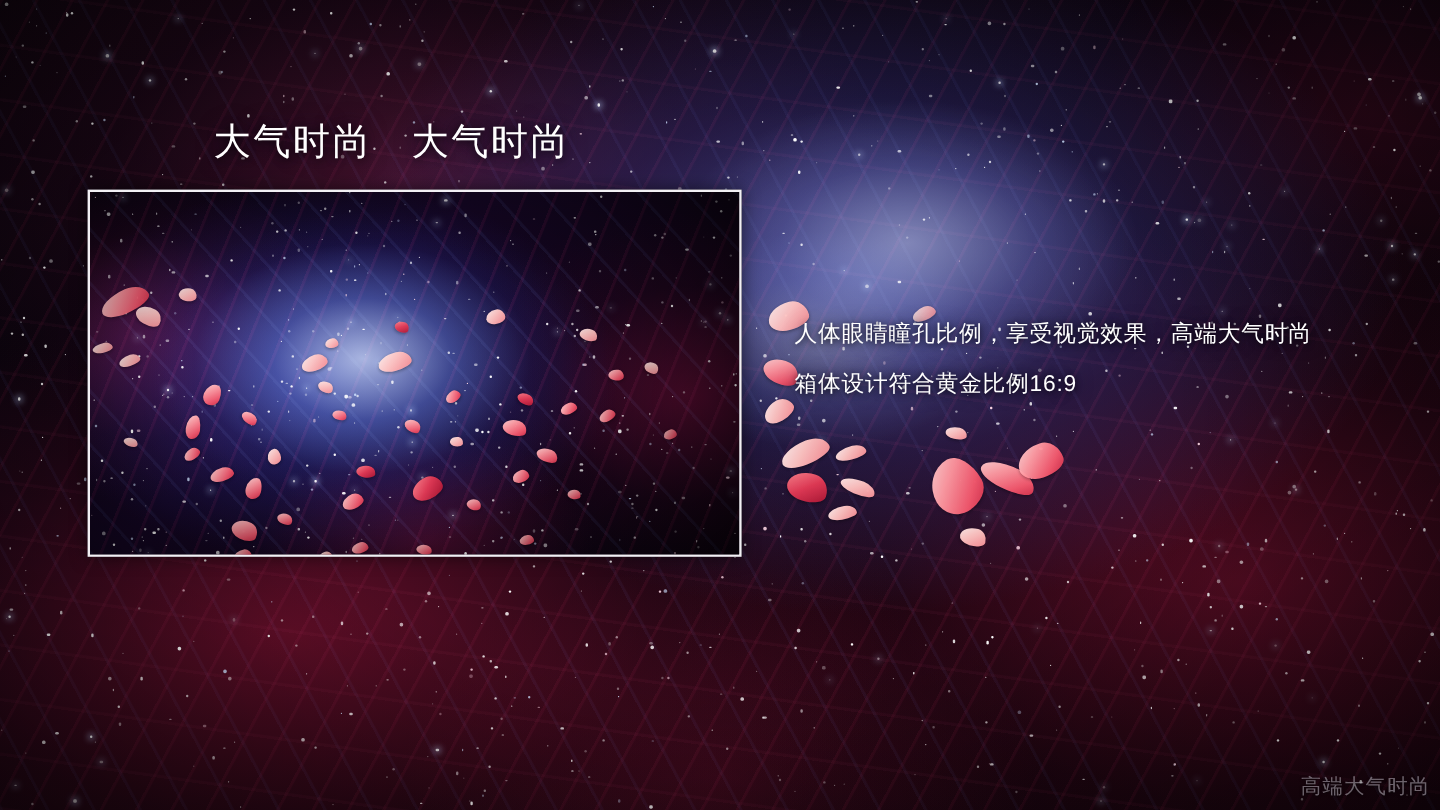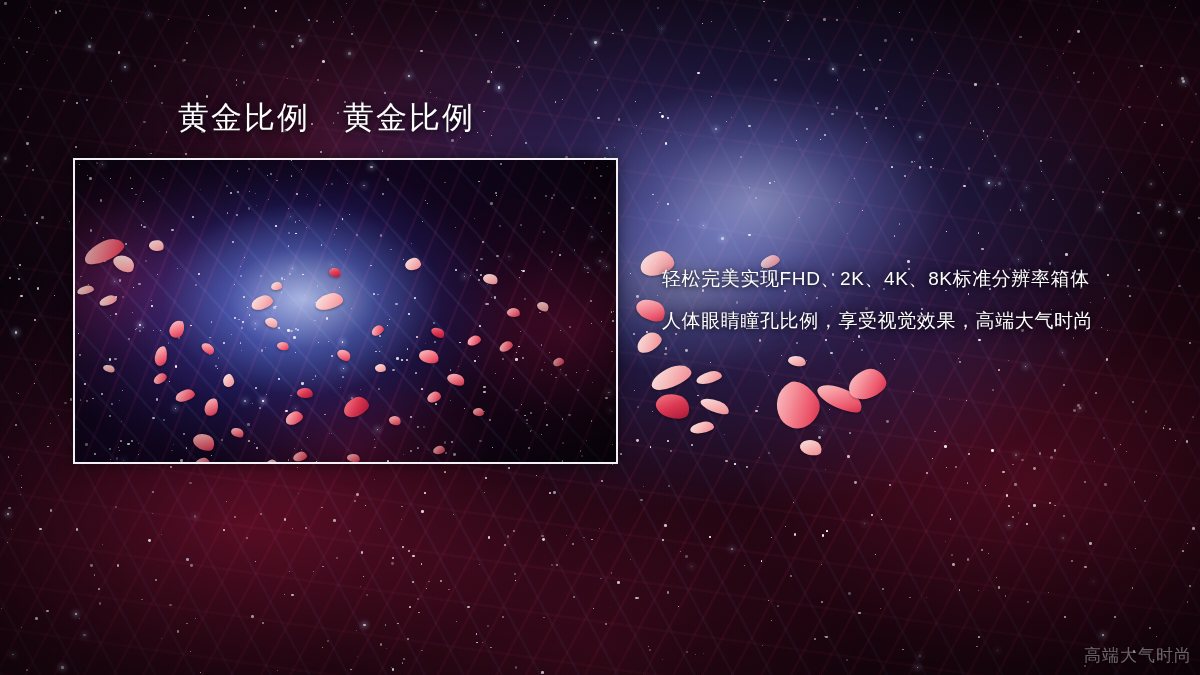--- a/index.html
+++ b/index.html
@@ -1090,21 +1090,21 @@
       <div class="petal pale" style="left: 700px; top: 400px; width: 30px; height: 12px; transform: rotate(22deg); opacity: 0.96;"></div>
       <div class="petal pale" style="left: 690px; top: 422px; width: 24px; height: 11px; transform: rotate(-10deg); opacity: 0.96;"></div>
       <div class="petal" style="left: 776px; top: 382px; width: 42px; height: 46px; transform: rotate(-30deg); opacity: 0.96;"></div>
       <div class="petal pale" style="left: 800px; top: 440px; width: 22px; height: 15px; transform: rotate(16deg); opacity: 0.96;"></div>
       <div class="petal" style="left: 816px; top: 388px; width: 48px; height: 20px; transform: rotate(26deg); opacity: 0.96;"></div>
       <div class="petal" style="left: 848px; top: 370px; width: 38px; height: 28px; transform: rotate(-18deg); opacity: 0.96;"></div>
       <div class="petal pale" style="left: 788px; top: 356px; width: 18px; height: 10px; transform: rotate(12deg); opacity: 0.96;"></div>
       <div class="petal pale" style="left: 760px; top: 256px; width: 20px; height: 11px; transform: rotate(-22deg); opacity: 0.85;"></div>
     </div>
 
-  <div class="slide-title">黄金比例　黄金比例</div>
+  <div class="slide-title">大气时尚　大气时尚</div>
 
   <div class="photo-frame">
     <div class="photo-inner">
       <div class="photo-bg"></div>
       <div class="photo-fil"></div>
       <div class="starfield" id="photo-stars">
           <div class="star" style="width: 2.26px; height: 2.26px; left: 116.9px; top: 55.6px; opacity: 0.89;"></div>
           <div class="star" style="width: 2.53px; height: 2.53px; left: 475.7px; top: 36.9px; opacity: 0.57;"></div>
           <div class="star" style="width: 2.54px; height: 2.54px; left: 418.5px; top: 136.4px; opacity: 0.69;"></div>
           <div class="star" style="width: 0.76px; height: 0.76px; left: 178.8px; top: 282.5px; opacity: 0.58;"></div>
@@ -1562,18 +1562,18 @@
           <div class="petal pale" style="left: 462px; top: 142px; width: 12px; height: 9px; transform: rotate(30deg); opacity: 0.96;"></div>
           <div class="petal" style="left: 478px; top: 198px; width: 11px; height: 8px; transform: rotate(-14deg); opacity: 0.96;"></div>
           <div class="petal" style="left: 156px; top: 268px; width: 13px; height: 9px; transform: rotate(24deg); opacity: 0.96;"></div>
           <div class="petal pale" style="left: 190px; top: 300px; width: 12px; height: 8px; transform: rotate(-18deg); opacity: 0.96;"></div>
         </div>
       <div class="photo-vig"></div>
     </div>
   </div>
 
   <div class="body-copy">
-    <div class="copy-line">轻松完美实现FHD、2K、4K、8K标准分辨率箱体</div>
     <div class="copy-line">人体眼睛瞳孔比例，享受视觉效果，高端大气时尚</div>
+    <div class="copy-line">箱体设计符合黄金比例16:9</div>
   </div>
 
   <div class="watermark">高端大气时尚</div>
 </div>
 
 </body></html>

